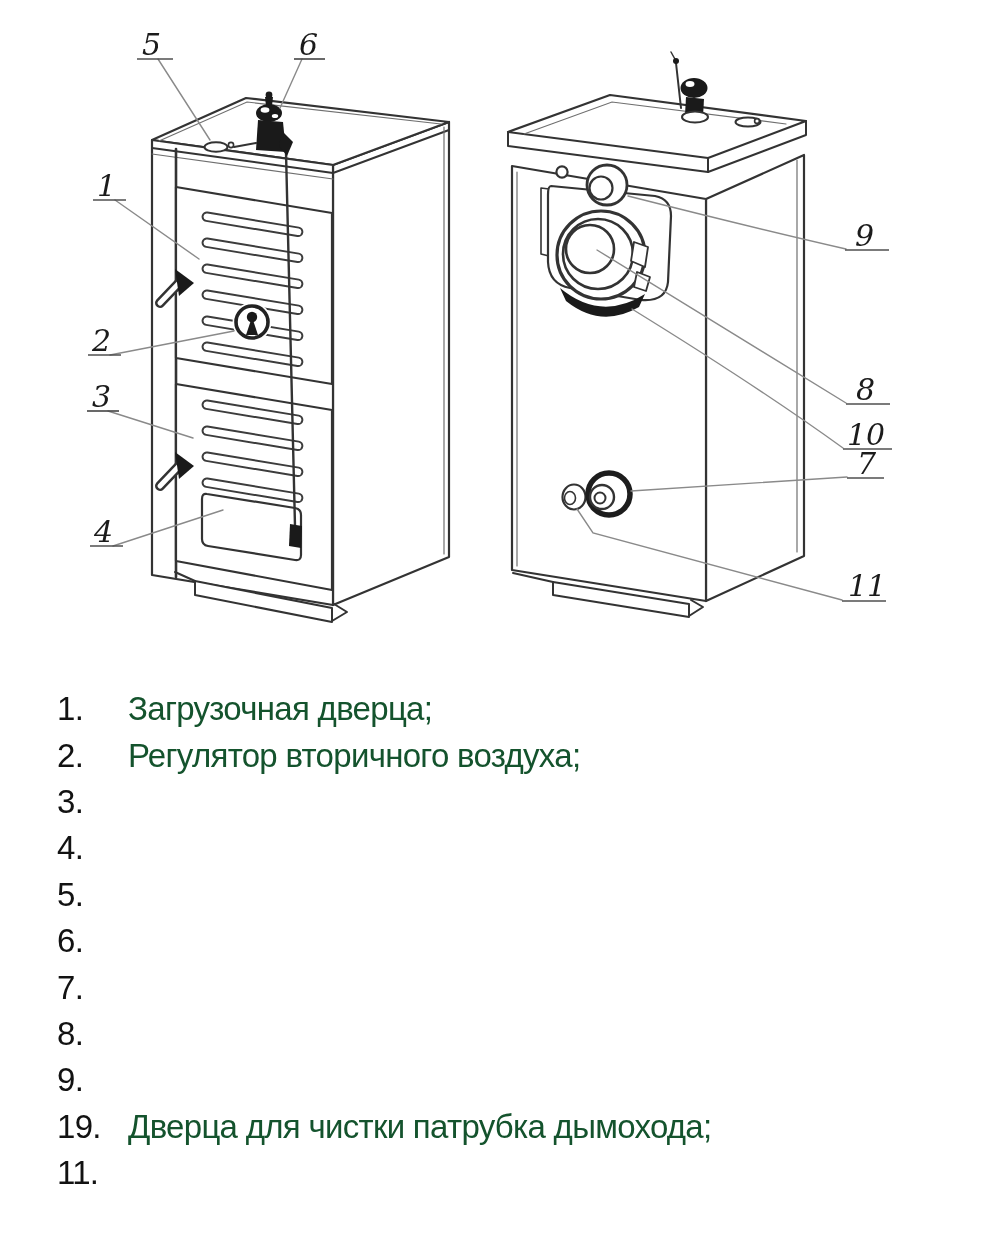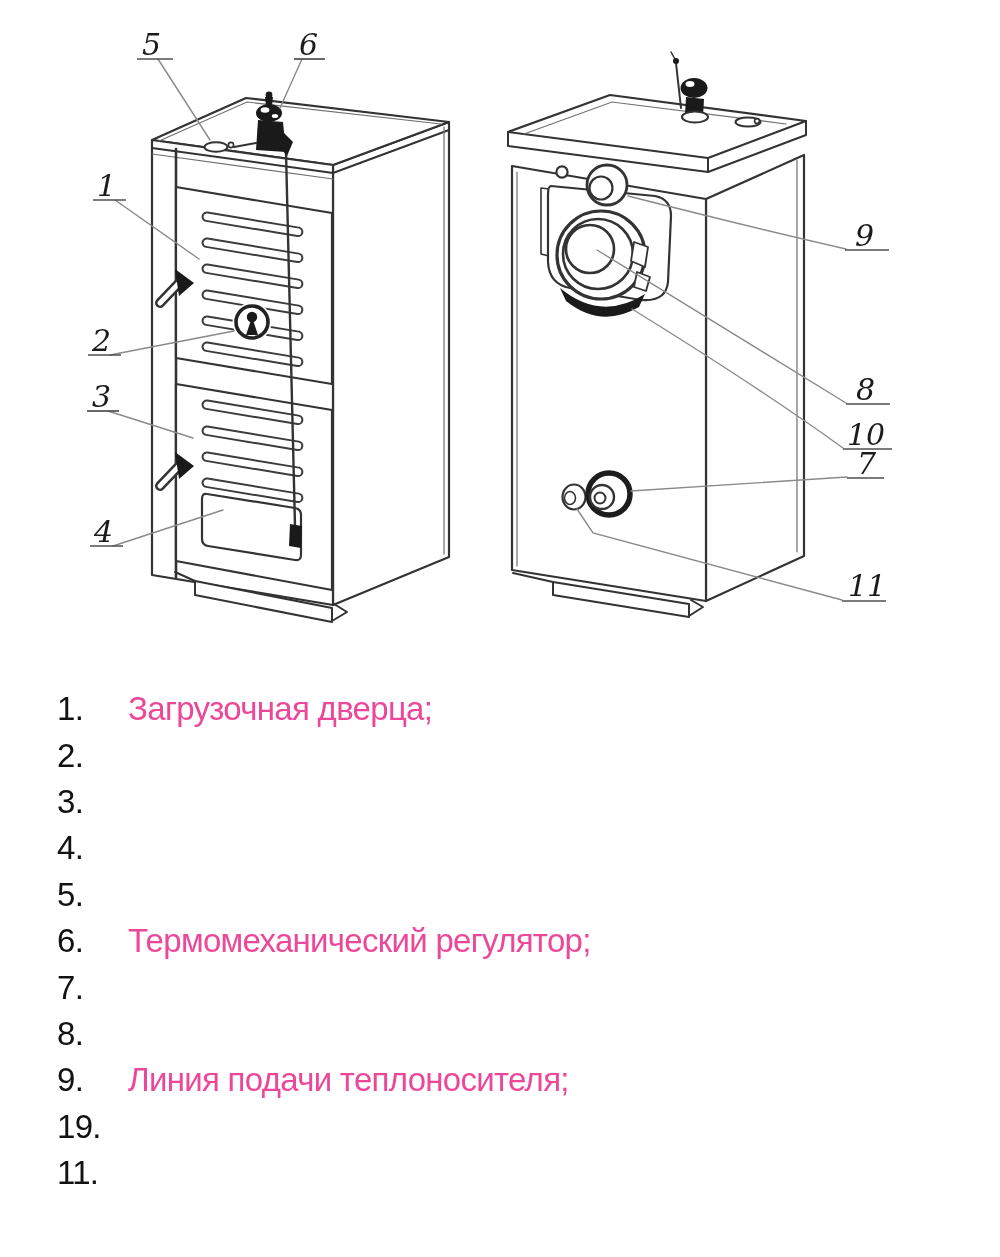--- a/index.html
+++ b/index.html
@@ -14,21 +14,21 @@
   .d{fill:#1a1a1a;stroke:none;}
   .slot{fill:#ffffff;stroke:#3c3c3c;stroke-width:2;}
   .leader{fill:none;stroke:#8a8a8a;stroke-width:1.4;stroke-linecap:round;}
   .under{stroke:#4f4f4f;stroke-width:1.7;}
   .callout{font-family:"DejaVu Serif",serif;font-style:italic;font-size:30px;fill:#1b1b1b;}
 
   
   .legend{position:absolute;left:57px;top:686px;}
   .legend-row{display:flex;align-items:center;height:46.4px;white-space:nowrap;}
   .legend-num{display:inline-block;width:71px;flex:none;font-size:33px;letter-spacing:-0.7px;color:#121212;}
-  .legend-label{font-size:33px;letter-spacing:-0.7px;color:#ec4899;}
+  .legend-label{font-size:33px;letter-spacing:-0.7px;color:#14532d;}
 </style>
 </head>
 <body>
 
 <div class="page">
 
   <svg class="diagram-svg" width="1000" height="660" viewBox="0 0 1000 660">
 
     <g>
       <path class="o" d="M333,165 L449,122 L449,557 L333,605 Z"></path>
@@ -191,45 +191,45 @@
     </g>
   </svg>
 
   <div class="legend">
     <div class="legend-row">
       <span class="legend-num">1.</span>
       <span class="legend-label">Загрузочная дверца;</span>
     </div>
     <div class="legend-row">
       <span class="legend-num">2.</span>
+      <span class="legend-label">Регулятор вторичного воздуха;</span>
     </div>
     <div class="legend-row">
       <span class="legend-num">3.</span>
     </div>
     <div class="legend-row">
       <span class="legend-num">4.</span>
     </div>
     <div class="legend-row">
       <span class="legend-num">5.</span>
     </div>
     <div class="legend-row">
       <span class="legend-num">6.</span>
-      <span class="legend-label">Термомеханический регулятор;</span>
     </div>
     <div class="legend-row">
       <span class="legend-num">7.</span>
     </div>
     <div class="legend-row">
       <span class="legend-num">8.</span>
     </div>
     <div class="legend-row">
       <span class="legend-num">9.</span>
-      <span class="legend-label">Линия подачи теплоносителя;</span>
     </div>
     <div class="legend-row">
       <span class="legend-num">19.</span>
+      <span class="legend-label">Дверца для чистки патрубка дымохода;</span>
     </div>
     <div class="legend-row">
       <span class="legend-num">11.</span>
     </div>
   </div>
 
 </div>
 
 </body></html>

